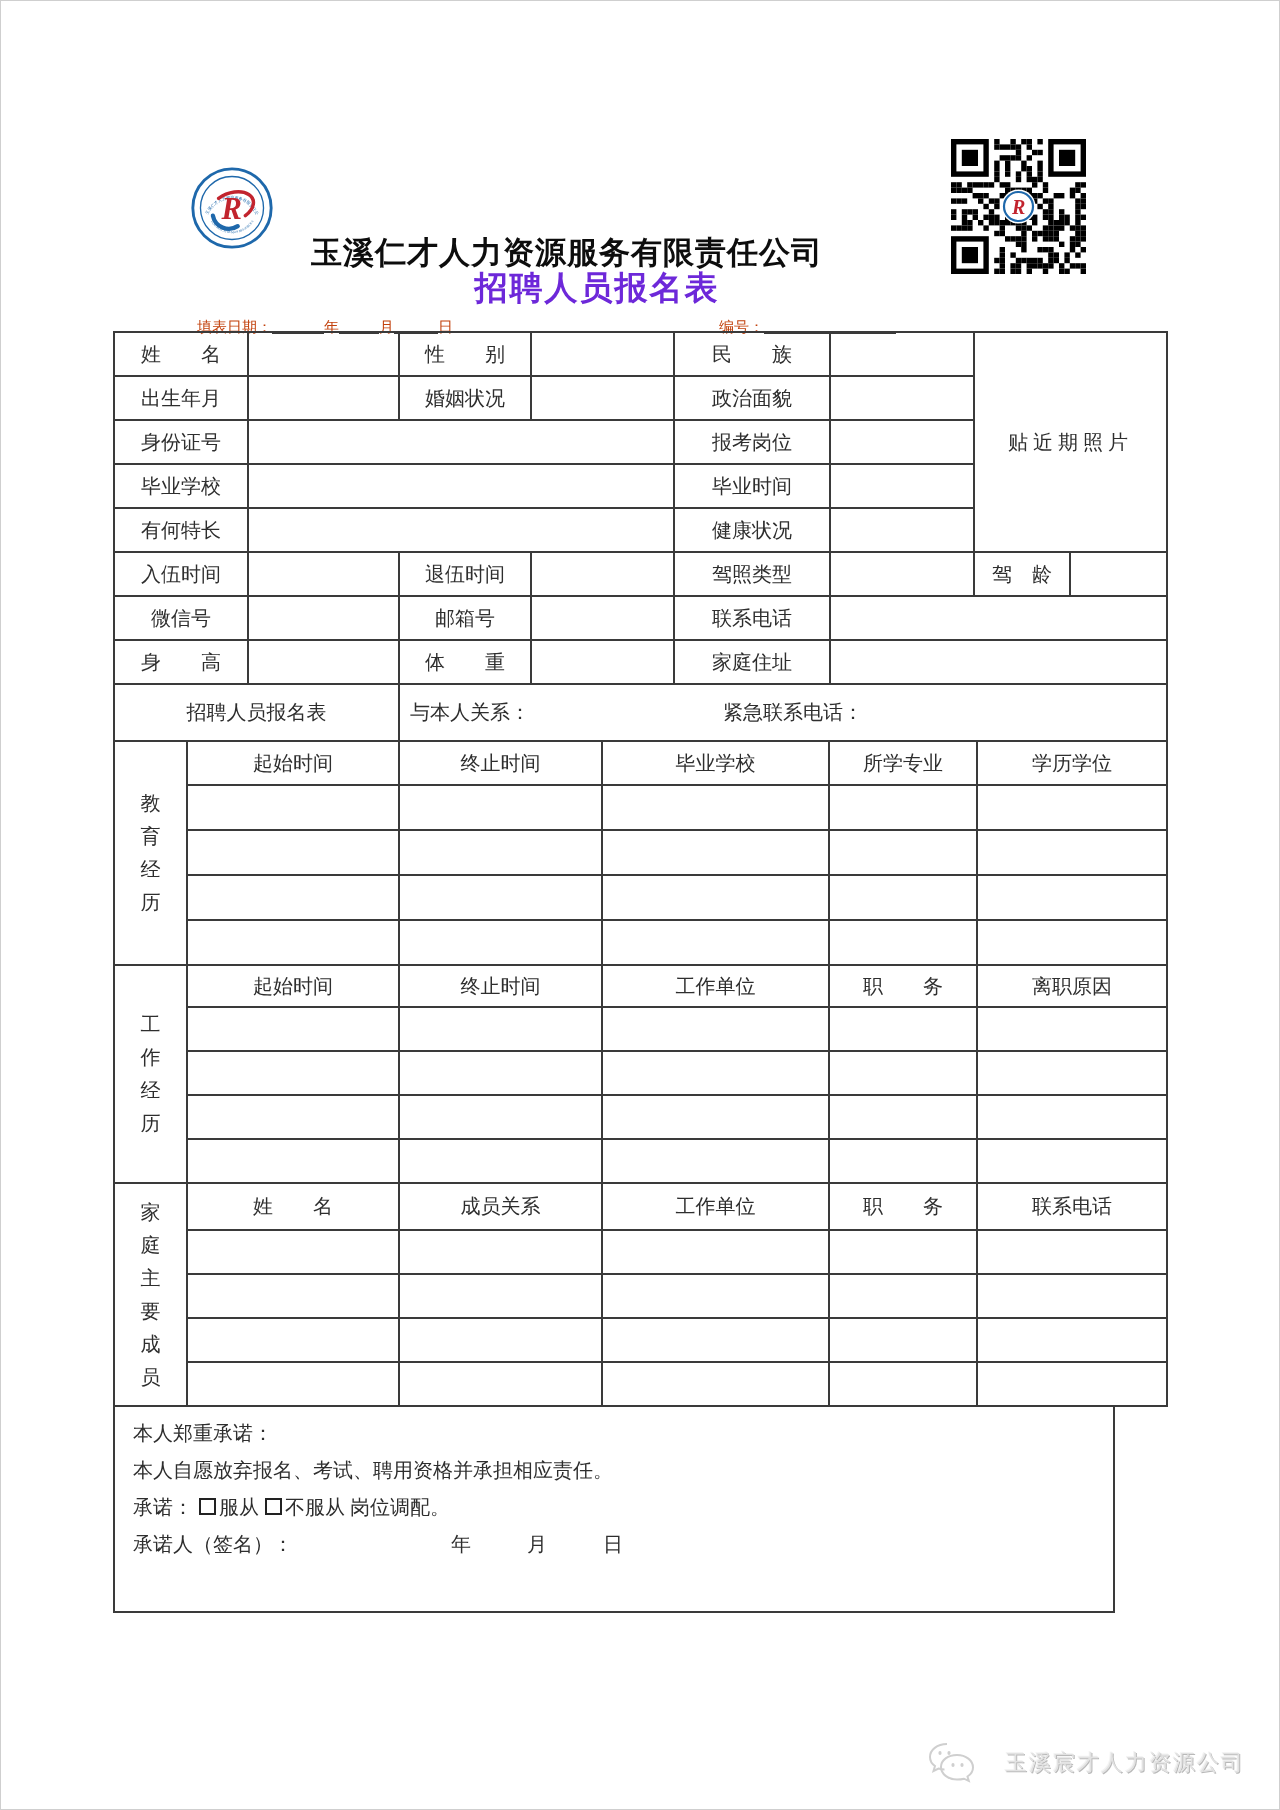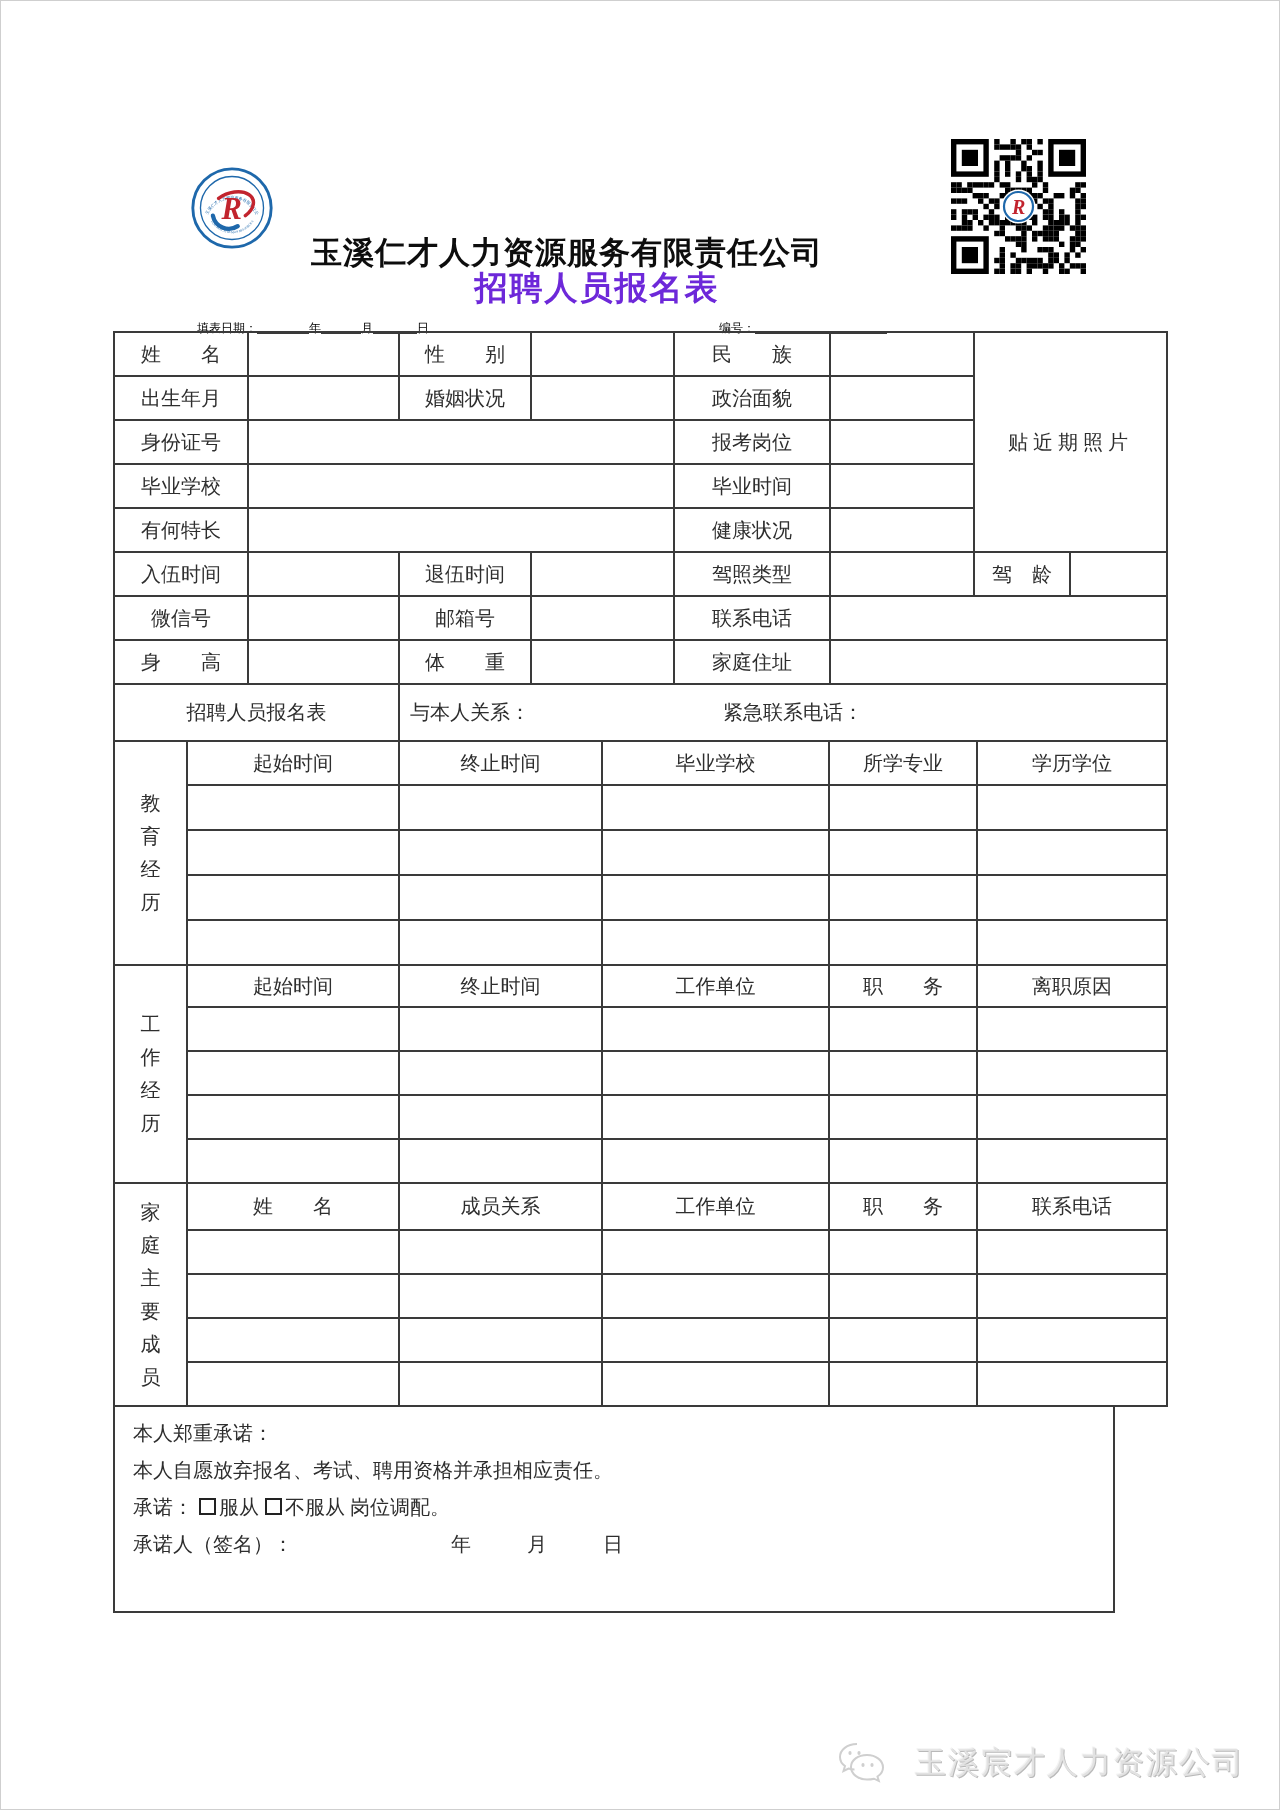--- a/index.html
+++ b/index.html
@@ -10,21 +10,21 @@
   }
   
   .logo{position:absolute;left:188px;top:164px;width:86px;height:86px;}
   .title-line1{position:absolute;left:290px;top:231px;width:552px;text-align:center;
     font-size:31px;font-weight:900;color:#0d0d0d;letter-spacing:1px;white-space:nowrap;}
   .title-line2{position:absolute;left:452px;top:265px;width:288px;text-align:center;
     font-size:33px;font-weight:900;color:#6d28d9;letter-spacing:2px;white-space:nowrap;}
   .qr{position:absolute;left:950px;top:138px;width:135px;height:135px;}
   
   .dateline{position:absolute;left:112px;top:311px;width:1053px;height:28px;
-    font-size:12px;line-height:28px;color:#000000;}
+    font-size:15px;line-height:28px;color:#c2410c;}
   .dl-left{position:absolute;left:84px;top:0;white-space:nowrap;}
   .dl-right{position:absolute;left:606px;top:0;white-space:nowrap;}
   .blank{display:inline-block;border-bottom:2px solid #3a3a3a;height:20px;vertical-align:-2px;}
   .bl-y{width:52px;} .bl-m{width:40px;} .bl-d{width:44px;} .bl-code{width:132px;}
   
   .sheet{position:absolute;left:112px;top:330px;width:1002px;}
   table.form{border-collapse:collapse;table-layout:fixed;width:1053px;margin-top:-2px;}
   table.form:first-child{margin-top:0;}
   table.form td{border:2px solid #3a3a3a;padding:0 6px;font-size:20px;color:#2e2e2e;
     overflow:hidden;box-sizing:border-box;}
@@ -45,21 +45,21 @@
   .commit{border:2px solid #3a3a3a;margin-top:-2px;height:196px;box-sizing:content-box;
     padding:8px 18px 0 18px;font-size:20px;line-height:37px;color:#2e2e2e;}
   .commit p{margin:0;}
   .indent{ text-indent:2.6em; }
   .p-promise{margin-left:46px;}
   .cb{display:inline-block;width:13px;height:13px;border:2px solid #222;vertical-align:-1px;margin:0 3px 0 6px;}
   .sign-row{margin-left:345px;}
   .sign-y{margin-left:158px;} .sign-m{margin-left:56px;} .sign-d{margin-left:56px;}
   
   .footer{position:absolute;right:34px;top:1740px;display:flex;align-items:center;}
-  .footer .wm-text{font-size:31px;letter-spacing:2px;color:#e2e2e2;
+  .footer .wm-text{font-size:22px;letter-spacing:2px;color:#e2e2e2;
     text-shadow:1px 1px 0 #b9b9b9,-1px -1px 0 #f4f4f4;white-space:nowrap;margin-left:20px;}
   .wm-icon{width:50px;height:44px;margin-right:8px;}
 </style>
 </head>
 <body>
 
 <div class="page">
 
   <div class="logo">
     <svg viewBox="-45 -45 90 90" width="86" height="86">

